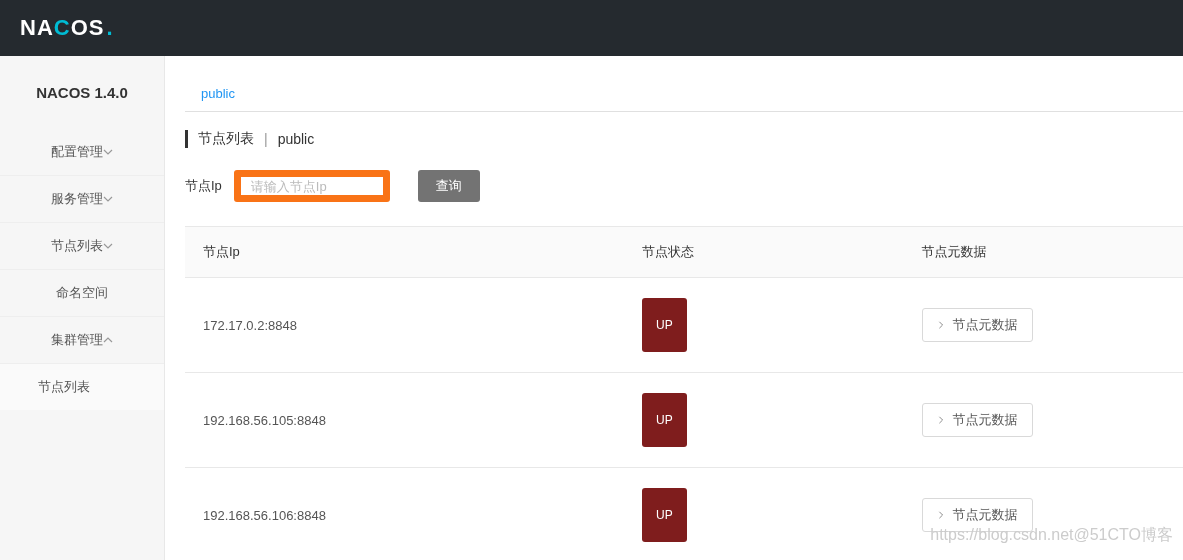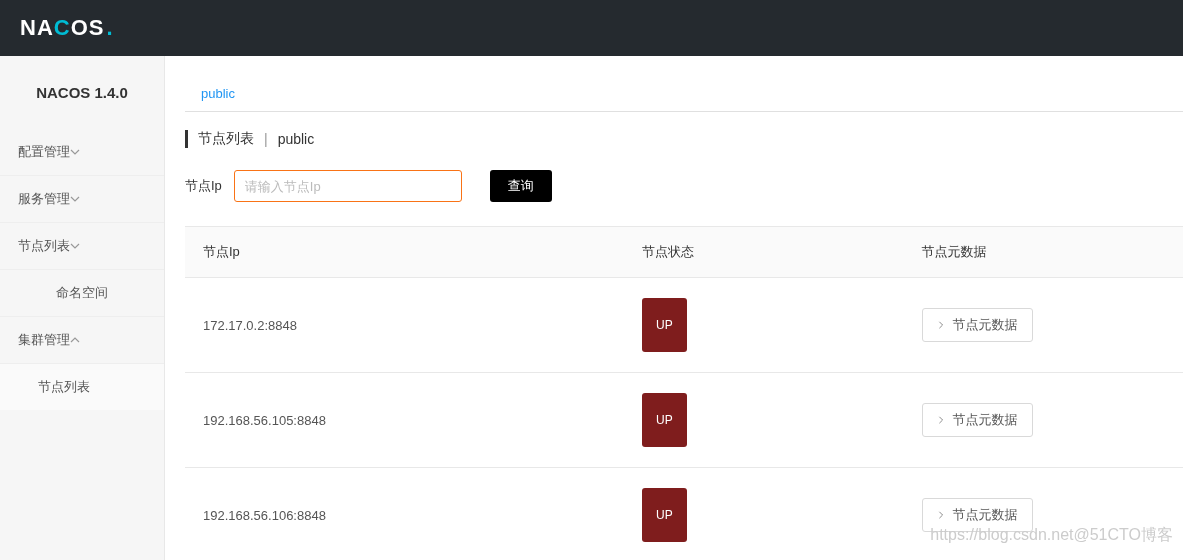--- a/index.html
+++ b/index.html
@@ -8,40 +8,40 @@
     .header { background: #252a2f; height: 56px; display: flex; align-items: center; padding: 0 20px; }
     .logo { display: flex; align-items: center; }
     .logo-text { color: #fff; font-size: 22px; font-weight: 600; letter-spacing: 1px; }
     .logo-accent { color: #00bcd4; }
     .logo-dot { color: #00bcd4; margin-left: 2px; }
     
     .container { display: flex; min-height: calc(100vh - 56px); }
     
     .sidebar { width: 165px; background: #f6f6f6; border-right: 1px solid #e8e8e8; }
     .version-label { padding: 28px 20px; font-size: 15px; font-weight: bold; color: #333; text-align: center; }
-    .menu-item { display: flex; align-items: center; justify-content: flex-start; padding: 14px 18px; cursor: pointer; color: #555; font-size: 13px; border-bottom: 1px solid #eee; }
+    .menu-item { display: flex; align-items: center; justify-content: center; padding: 14px 18px; cursor: pointer; color: #555; font-size: 13px; border-bottom: 1px solid #eee; }
     .menu-item.no-chevron { justify-content: center; }
     .chevron { width: 10px; height: 10px; display: inline-flex; align-items: center; justify-content: center; color: #999; }
     .chevron svg { width: 10px; height: 10px; }
     .submenu-item { padding: 14px 18px 14px 38px; font-size: 13px; color: #555; cursor: pointer; background: #fafafa; }
     
     .main { flex: 1; padding: 20px 0 20px 20px; overflow: hidden; }
     
     .tab-bar { border-bottom: 1px solid #e0e0e0; margin-bottom: 18px; margin-right: 0; }
     .tab { display: inline-block; padding: 10px 16px; color: #2196f3; font-size: 13px; cursor: pointer; }
     
     .page-title { display: flex; align-items: center; margin-bottom: 22px; font-size: 14px; }
     .title-bar { width: 3px; height: 18px; background: #333; margin-right: 10px; }
     .title-sep { margin: 0 10px; color: #999; }
     
     .search-row { display: flex; align-items: center; gap: 12px; margin-bottom: 24px; }
     .search-label { font-size: 13px; color: #333; font-weight: 500; }
-    .search-input { width: 228px; height: 32px; border: 1px solid #f97316; border-radius: 3px; padding: 0 10px; font-size: 13px; outline: none; }
+    .search-input { width: 156px; height: 32px; border: 7px solid #f97316; border-radius: 3px; padding: 0 10px; font-size: 13px; outline: none; }
     .search-input::placeholder { color: #bbb; }
-    .search-btn { background: #000000; color: #fff; border: none; height: 32px; padding: 0 18px; border-radius: 3px; font-size: 13px; cursor: pointer; margin-left: 16px; }
+    .search-btn { background: #737373; color: #fff; border: none; height: 32px; padding: 0 18px; border-radius: 3px; font-size: 13px; cursor: pointer; margin-left: 16px; }
     
     .table { width: 100%; border-collapse: collapse; border-top: 1px solid #e8e8e8; }
     .table th { text-align: left; padding: 16px 18px; font-weight: normal; color: #333; font-size: 13px; border-bottom: 1px solid #e8e8e8; background: #fafafa; }
     .table td { padding: 20px 18px; border-bottom: 1px solid #e8e8e8; font-size: 13px; color: #555; }
     .col-ip { width: 44%; }
     .col-status { width: 28%; }
     .col-meta { width: 28%; }
     
     .status-badge { display: inline-block; background: #7f1d1d; color: #fff; padding: 20px 14px; border-radius: 3px; font-size: 12px; font-weight: 500; }
     

